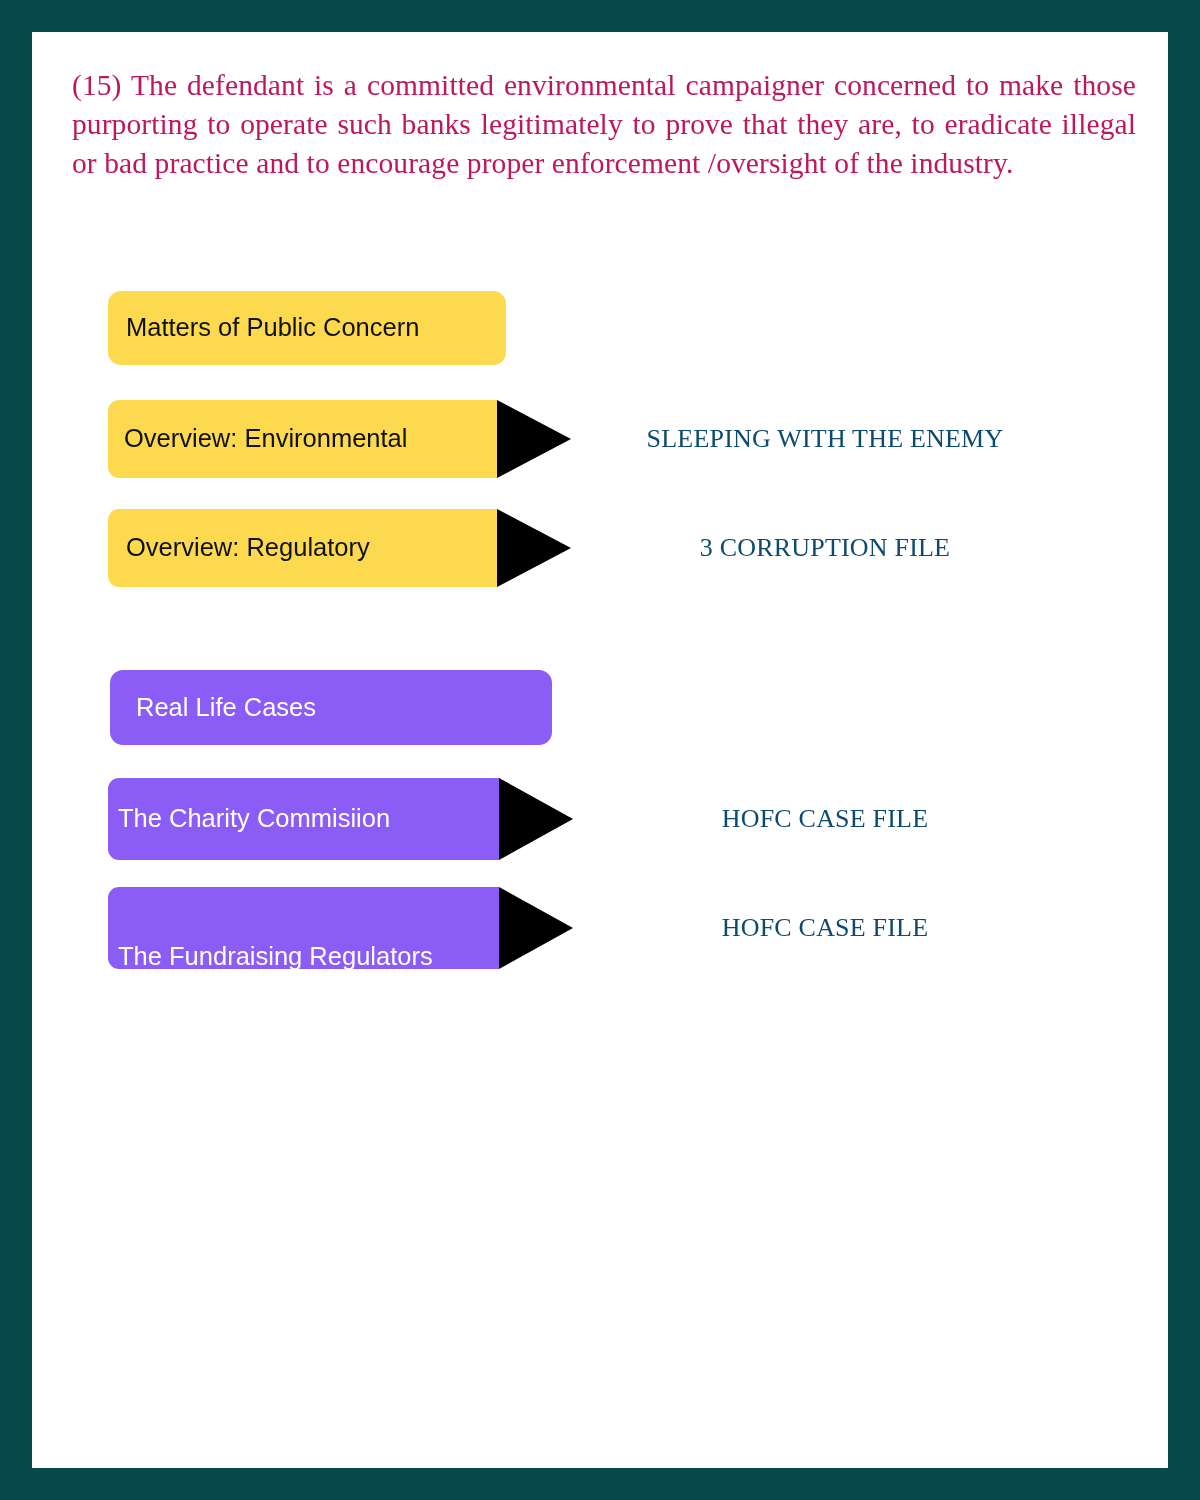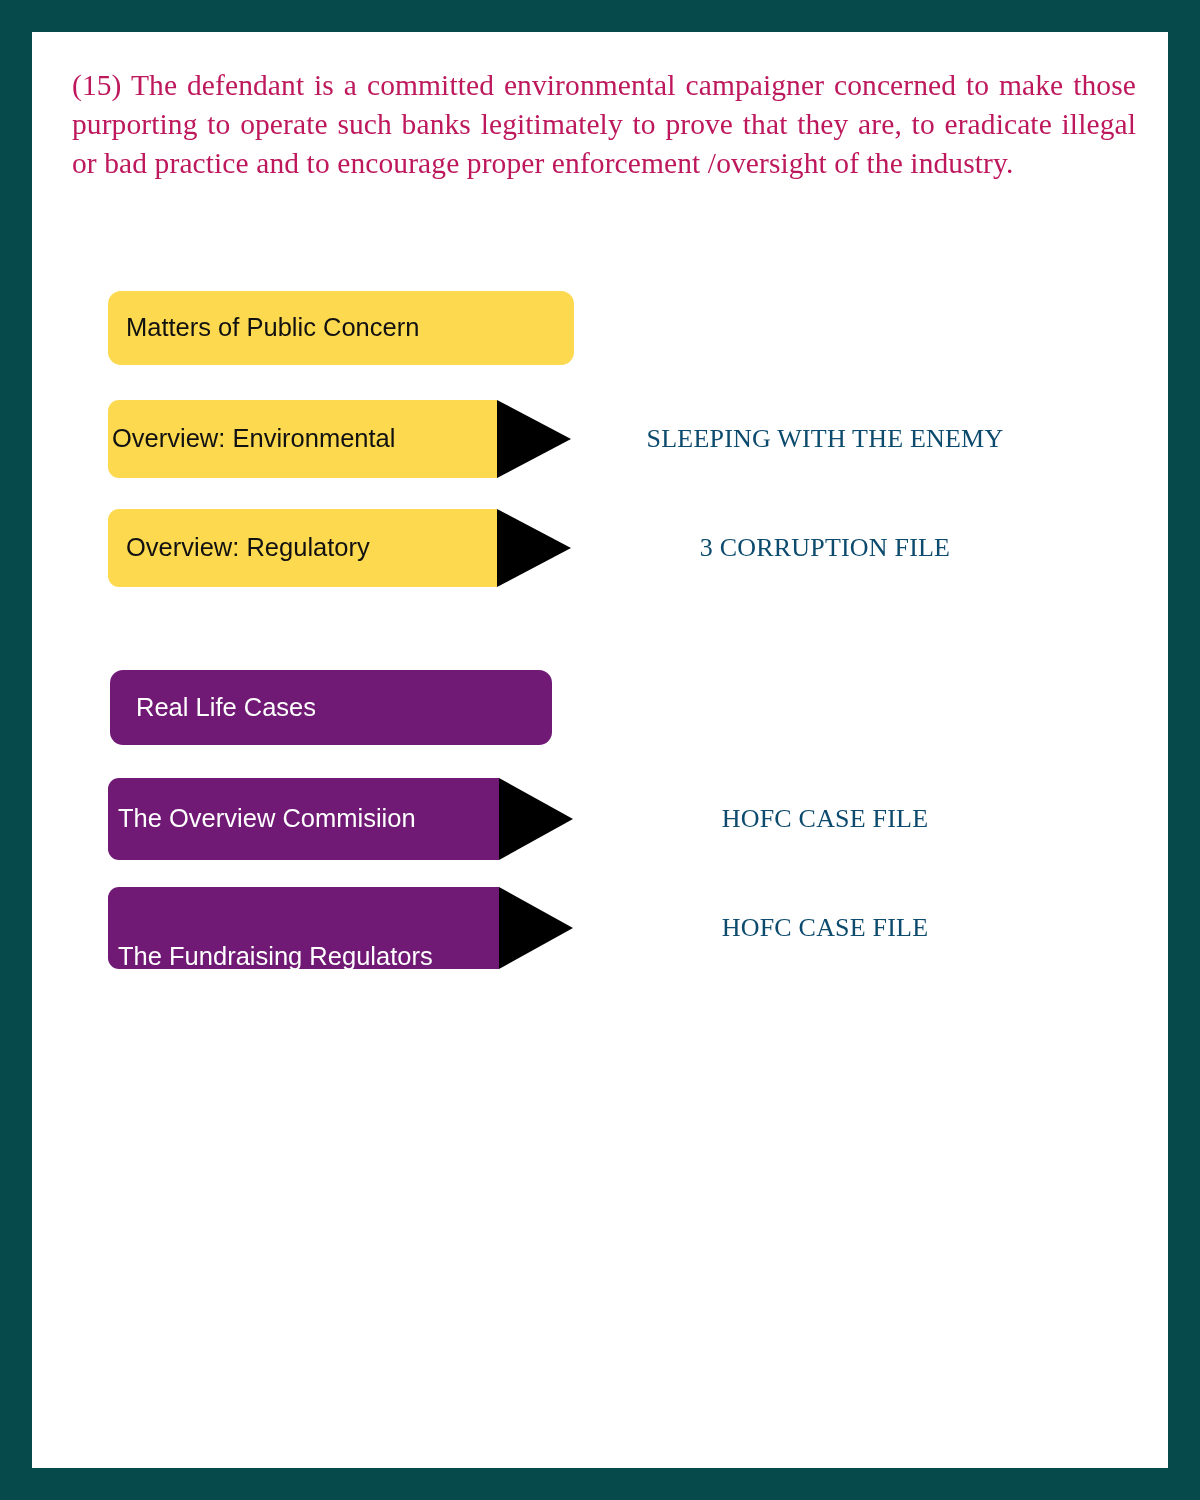--- a/index.html
+++ b/index.html
@@ -66,30 +66,30 @@
   .box .arrow-head {
     width: 0;
     height: 0;
     border-top: 39px solid transparent;
     border-bottom: 39px solid transparent;
     border-left: 74px solid #000000;
     flex: none;
   }
 
   .yellow .box-body { background: #FCD94F; color: #111111; }
-  .red    .box-body { background: #701a75; color: #FFFFFF; }
+  .red    .box-body { background: #8b5cf6; color: #FFFFFF; }
 
   .box-label { display: inline-block; }
 
   
   #box-matters        { left: 76px;  top: 259px; height: 74px; }
-  #box-matters .box-body        { width: 466px; padding-left: 18px; }
+  #box-matters .box-body        { width: 398px; padding-left: 18px; }
 
   #box-env            { left: 76px;  top: 368px; height: 78px; }
-  #box-env .box-body            { width: 389px; padding-left: 4px; }
+  #box-env .box-body            { width: 389px; padding-left: 16px; }
   #box-env .arrow-head          { border-top-width: 39px; border-bottom-width: 39px; }
 
   #box-reg            { left: 76px;  top: 477px; height: 78px; }
   #box-reg .box-body            { width: 389px; padding-left: 18px; }
 
   #box-real           { left: 78px;  top: 638px; height: 75px; }
   #box-real .box-body           { width: 442px; padding-left: 26px; }
 
   #box-charity        { left: 76px;  top: 746px; height: 82px; }
   #box-charity .box-body        { width: 391px; padding-left: 10px; }
@@ -147,21 +147,21 @@
   <div id="label-corruption" class="side-label">3 CORRUPTION FILE</div>
 
   <div id="box-real" class="box plain red">
     <div class="box-body">
       <span class="box-label">Real Life Cases</span>
     </div>
   </div>
 
   <div id="box-charity" class="box arrow red">
     <div class="box-body">
-      <span class="box-label">The Overview Commisiion</span>
+      <span class="box-label">The Charity Commisiion</span>
     </div>
     <div class="arrow-head"></div>
   </div>
 
   <div id="label-hofc-1" class="side-label">HOFC CASE FILE</div>
 
   <div id="box-fundraising" class="box arrow red">
     <div class="box-body">
       <span class="box-label">The Fundraising Regulators</span>
     </div>

